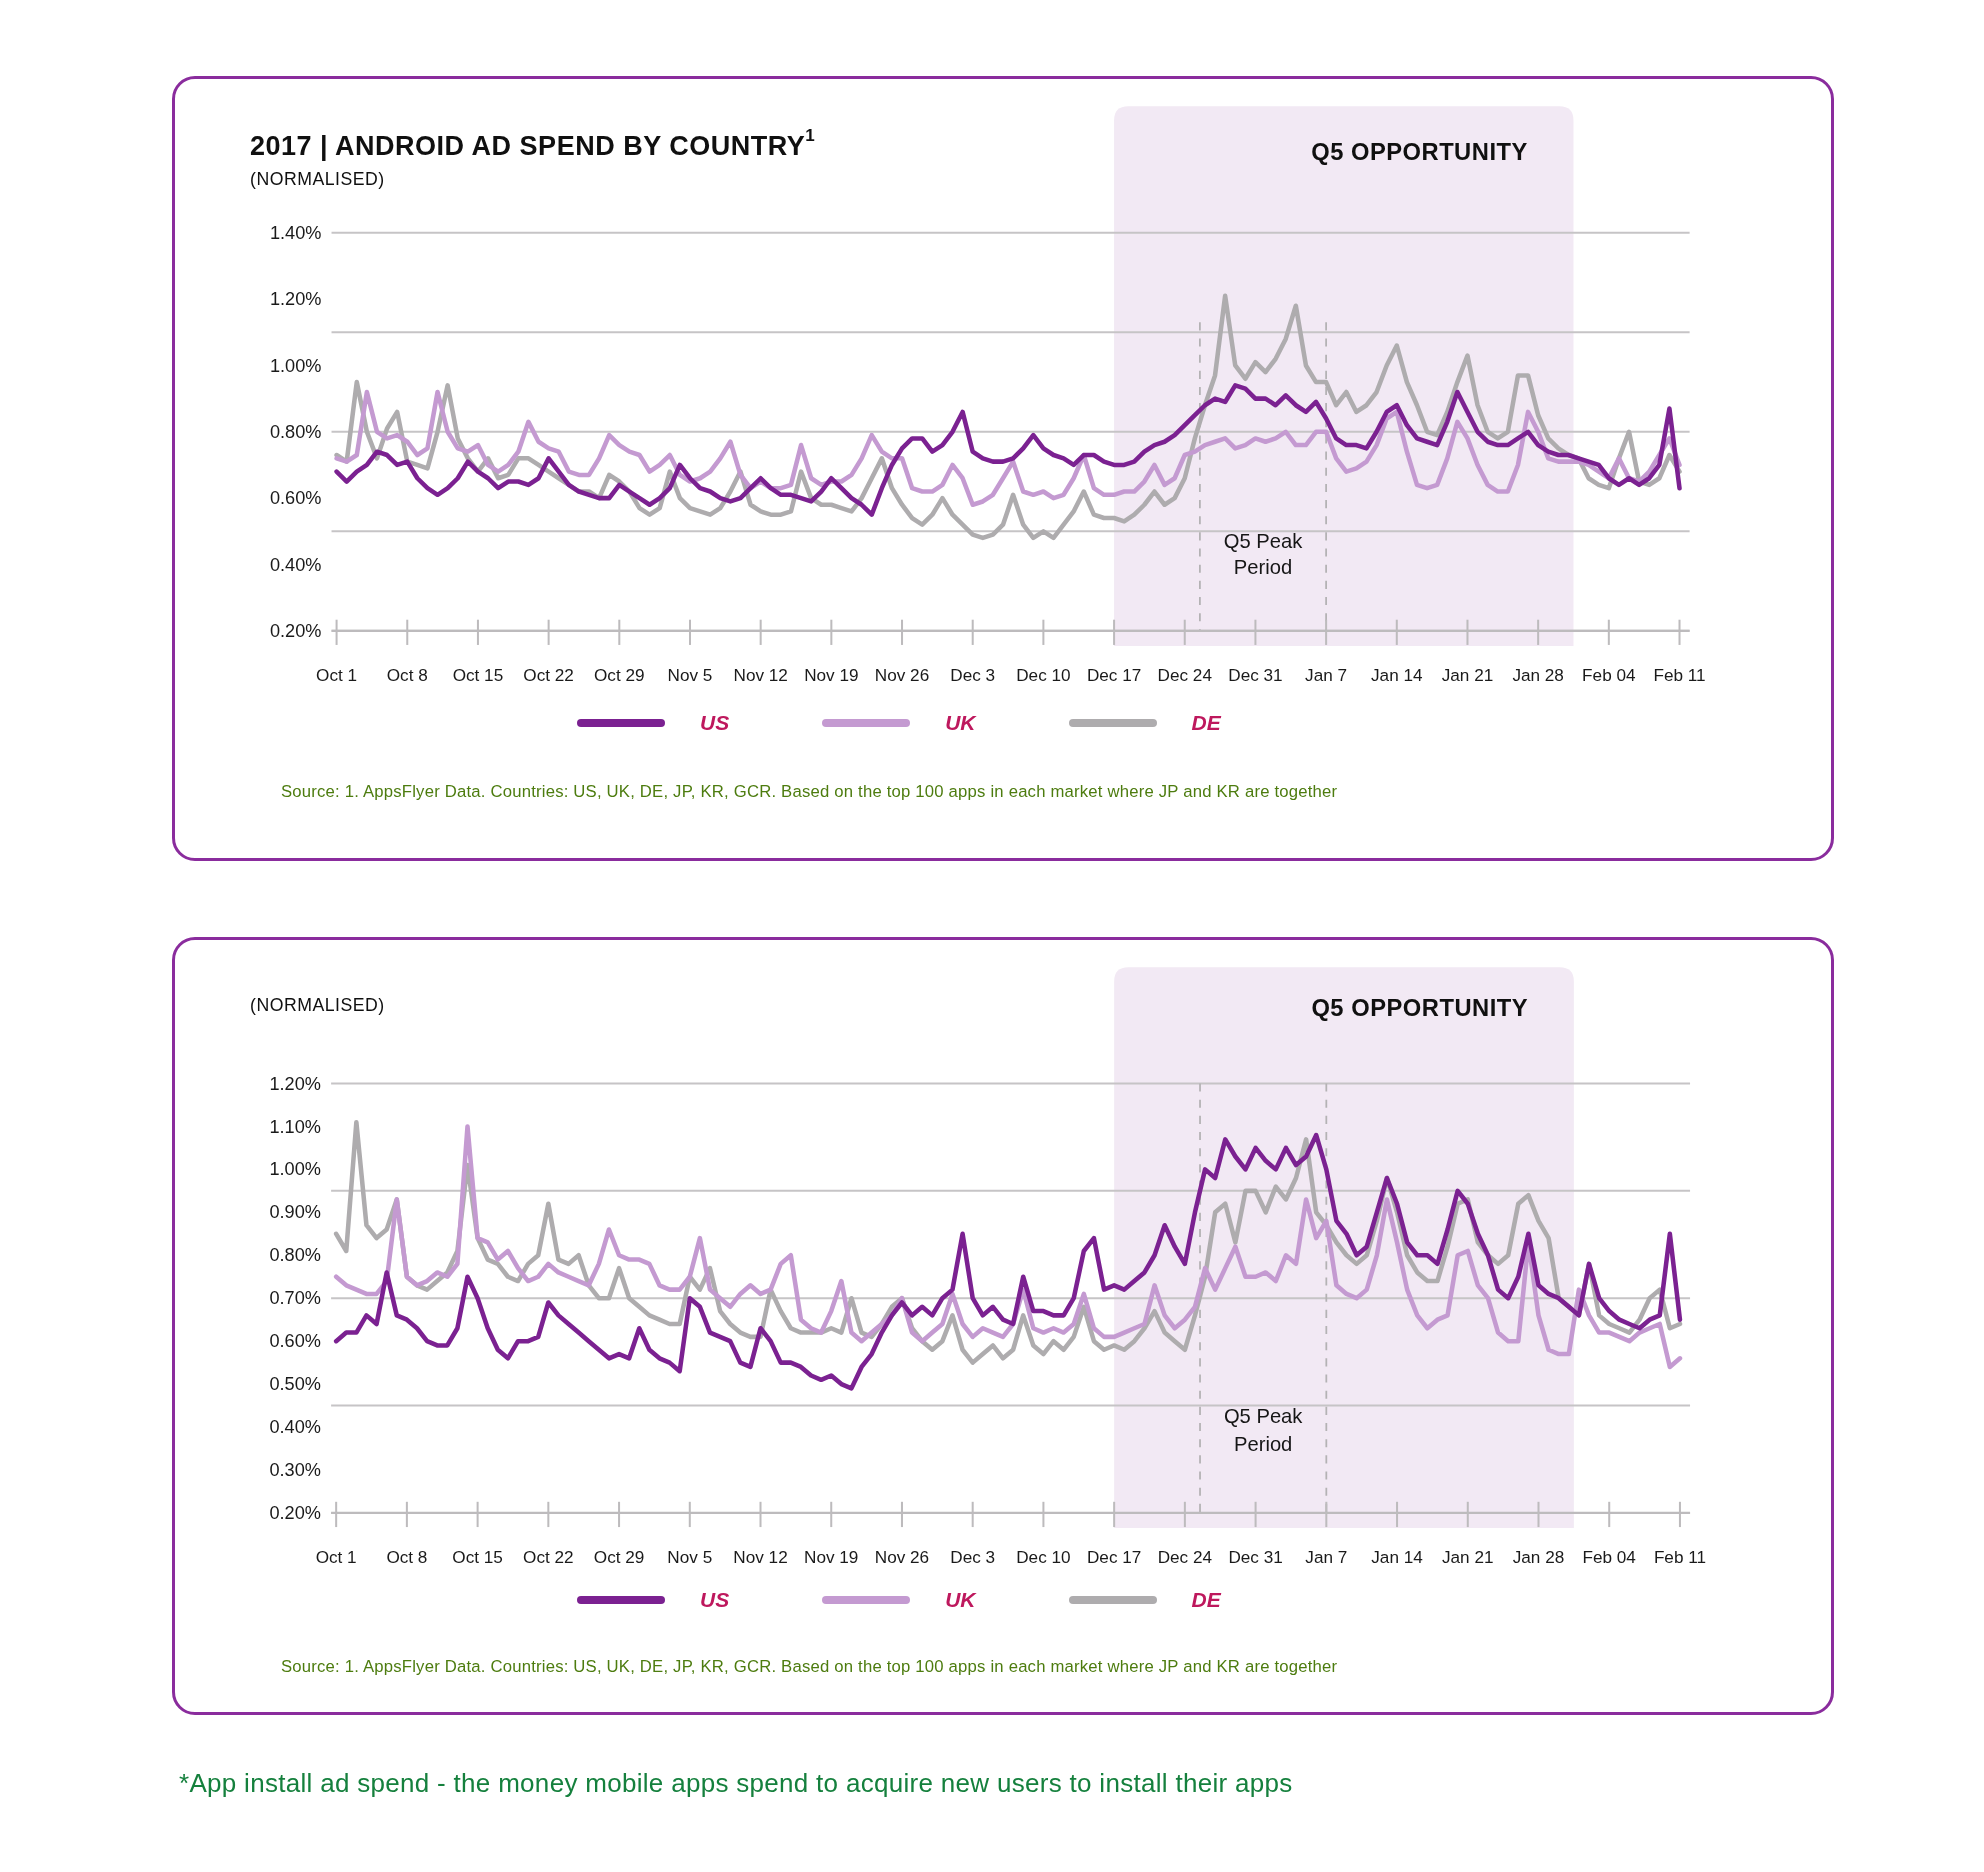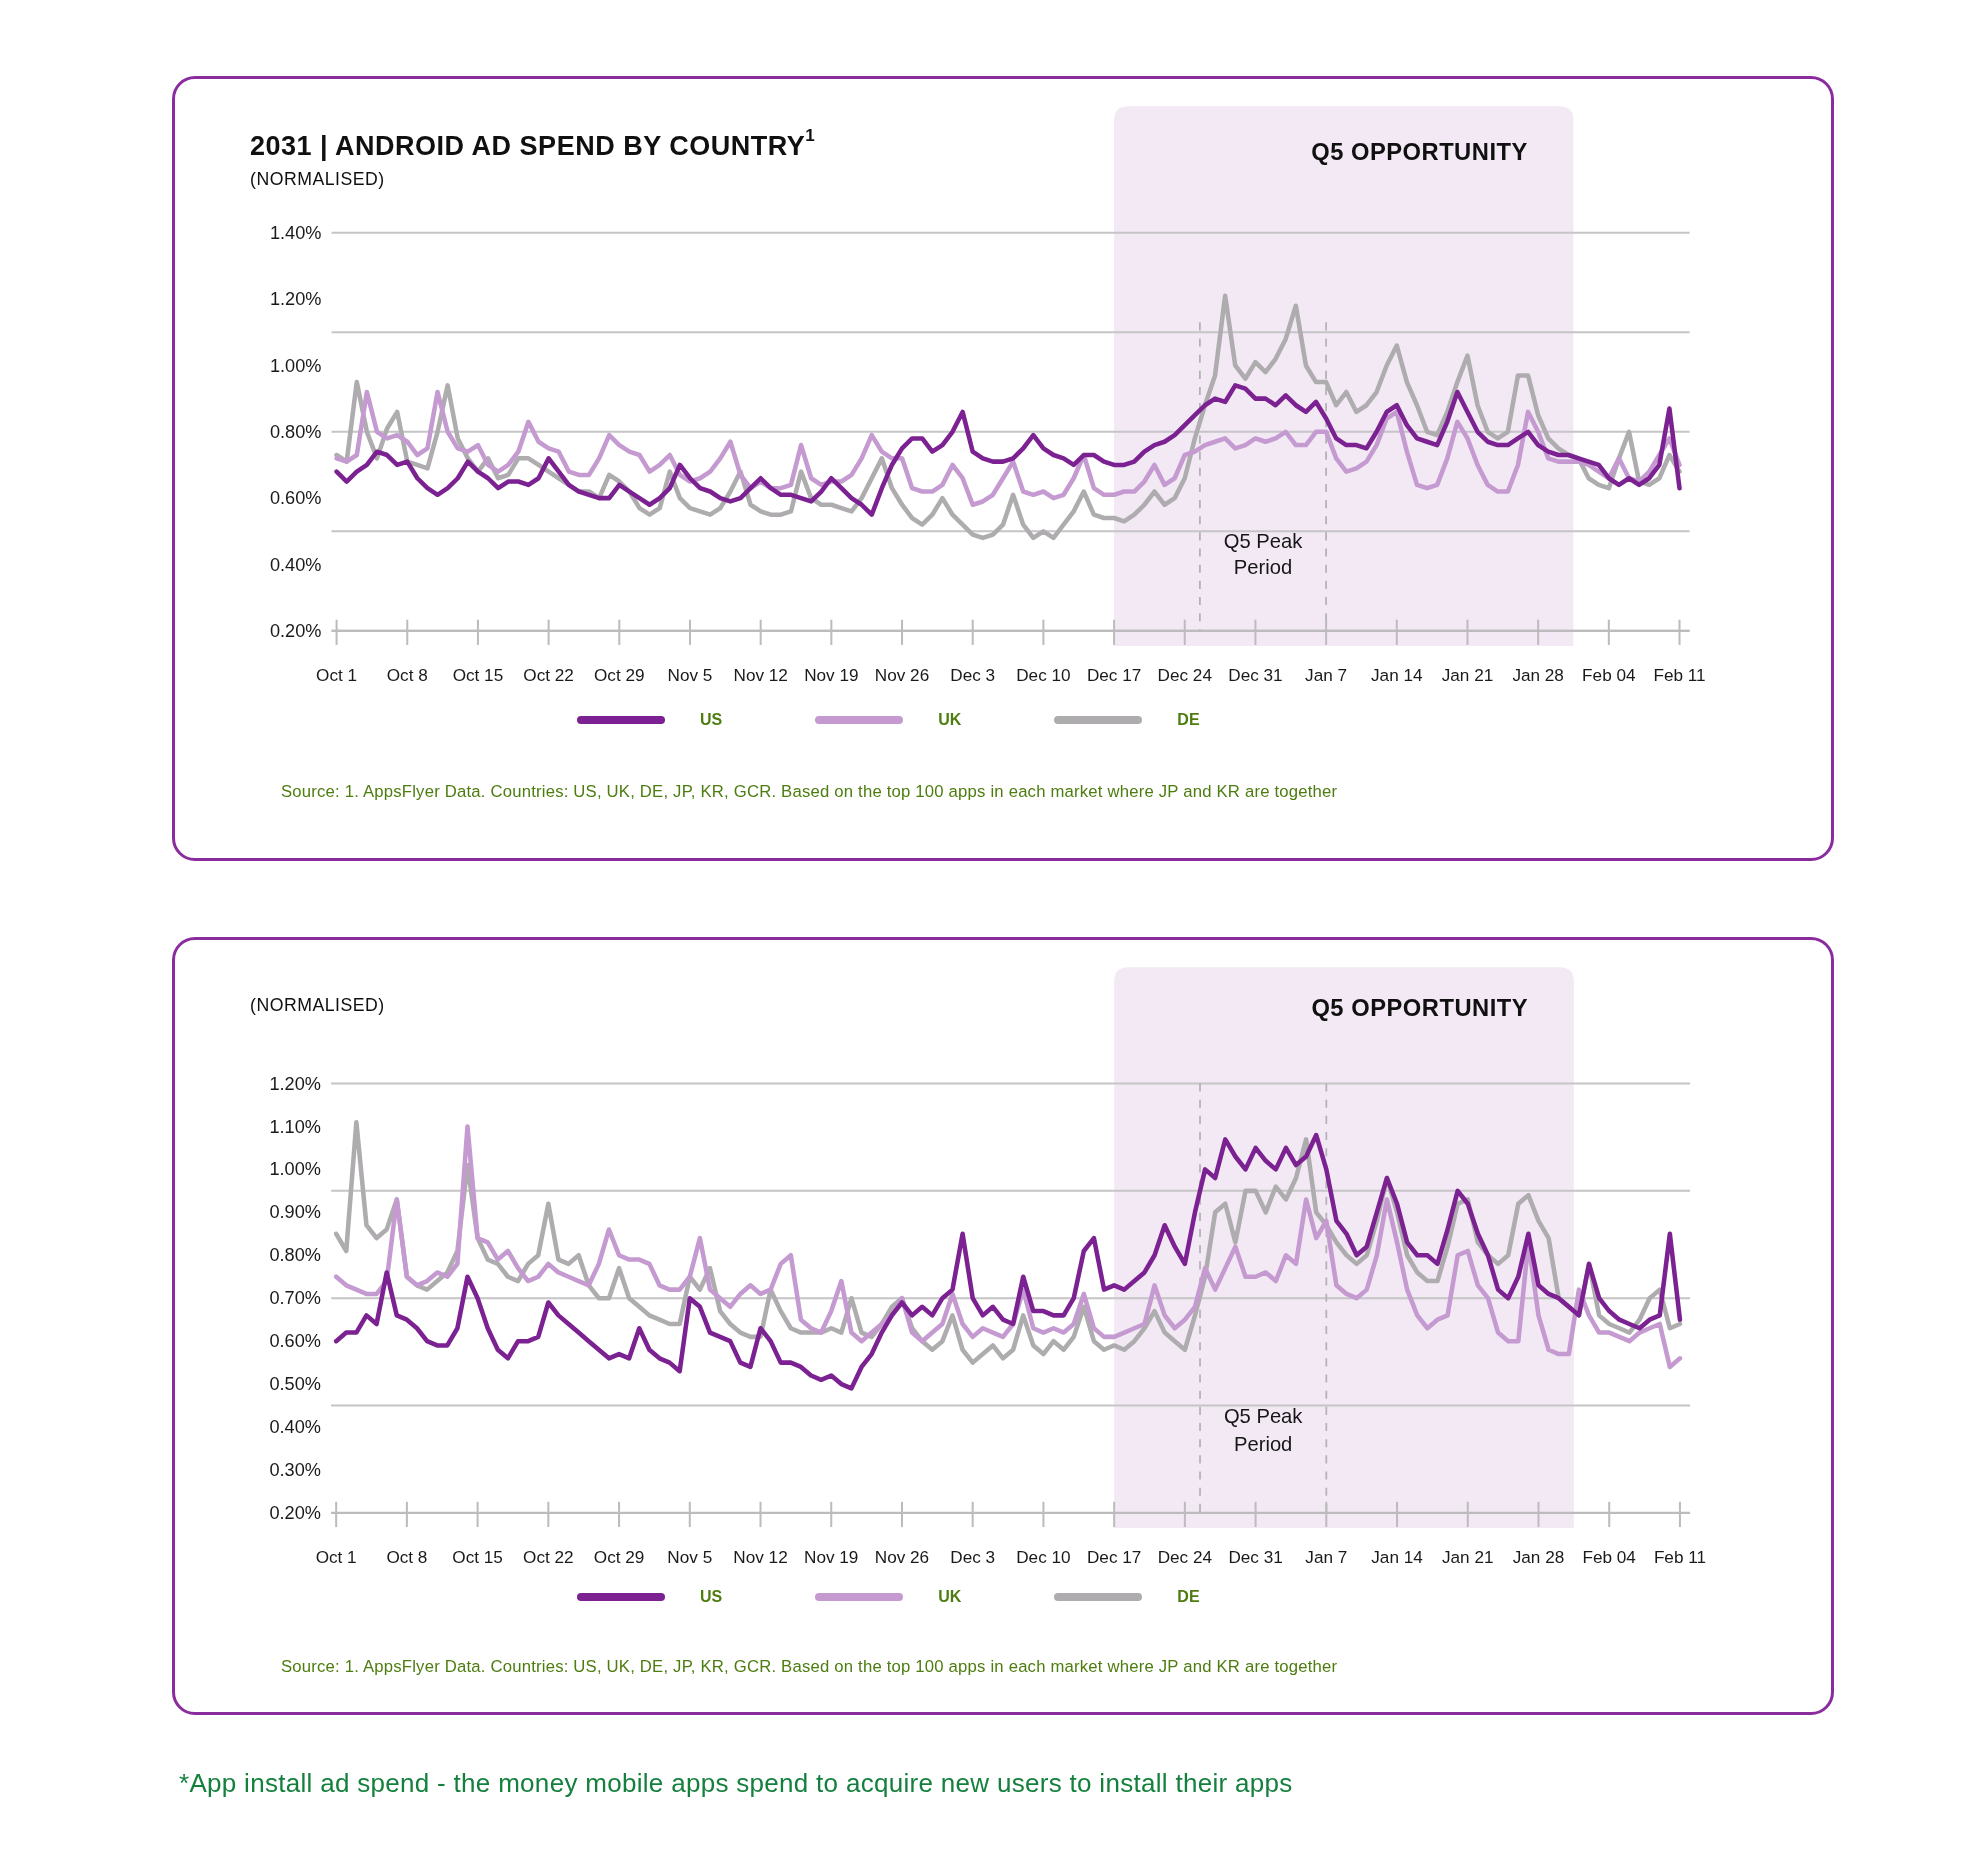--- a/index.html
+++ b/index.html
@@ -27,21 +27,21 @@
   }
   .chart-title sup{font-size:17px;vertical-align:14px;}
   .chart-subtitle{font-size:17.7px;font-weight:400;color:#101010;margin-top:7px;letter-spacing:0.5px;}
   .legend{
     position:absolute;left:402px;display:flex;align-items:center;gap:93px;z-index:3;
   }
   #card-android .legend{top:632px;}
   #card-ios .legend{top:648px;}
   .legend-item{display:flex;align-items:center;gap:35px;}
   .legend-swatch{width:88px;height:8px;border-radius:4.5px;display:inline-block;}
-  .legend-label{font-size:16px;font-weight:700;color:#4d7c0f;}
+  .legend-label{font-size:21px;font-weight:700;color:#be185d;font-style:italic;}
   .source-note{
     position:absolute;left:106px;font-size:16.7px;font-weight:400;color:#4d7c0f;letter-spacing:0.2px;z-index:3;
   }
   #card-android .source-note{top:703px;}
   #card-ios .source-note{top:717px;}
   .footer-caption{
     position:absolute;left:179px;top:1768px;width:1647px;
     font-size:26px;font-weight:500;color:#15803d;letter-spacing:0.3px;
   }
 </style>
@@ -107,21 +107,21 @@
       <text x="2839" y="1193" text-anchor="middle" font-size="34" font-weight="500" fill="#1a1a1a">Feb 04</text>
       <text x="2979" y="1193" text-anchor="middle" font-size="34" font-weight="500" fill="#1a1a1a">Feb 11</text>
       <text x="2464" y="160" text-anchor="middle" font-size="47" font-weight="700" fill="#101010" letter-spacing="1">Q5 OPPORTUNITY</text>
       <text x="2154" y="928.75" text-anchor="middle" font-size="40" font-weight="500" fill="#161616">Q5 Peak</text>
       <text x="2154" y="981.3100000000001" text-anchor="middle" font-size="40" font-weight="500" fill="#161616">Period</text>
       <polyline points="319,744.8 339,757.9 359,600.3 379,698.8 399,751.4 419,692.2 439,659.4 459,757.9 479,764.5 499,771.1 519,698.8 539,606.8 559,711.9 579,751.4 599,777.6 619,751.4 639,790.8 659,784.2 679,751.4 699,751.4 719,764.5 739,777.6 759,790.8 779,803.9 799,817.1 819,817.1 839,830.2 859,784.2 879,797.3 899,817.1 919,849.9 939,863.0 959,849.9 979,777.6 999,830.2 1019,849.9 1039,856.5 1059,863.0 1079,849.9 1099,817.1 1119,777.6 1139,843.3 1159,856.5 1179,863.0 1199,863.0 1219,856.5 1239,777.6 1259,830.2 1279,843.3 1299,843.3 1319,849.9 1339,856.5 1359,830.2 1379,790.8 1399,751.4 1419,810.5 1439,843.3 1459,869.6 1479,882.8 1499,863.0 1519,830.2 1539,863.0 1559,882.8 1579,902.5 1599,909.0 1619,902.5 1639,882.8 1659,823.6 1679,882.8 1699,909.0 1719,895.9 1739,909.0 1759,882.8 1779,856.5 1799,817.1 1819,863.0 1839,869.6 1859,869.6 1879,876.2 1899,863.0 1919,843.3 1939,817.1 1959,843.3 1979,830.2 1999,790.8 2019,711.9 2039,646.2 2059,587.1 2079,429.4 2099,567.4 2119,593.7 2139,560.8 2159,580.5 2179,554.3 2199,514.8 2219,449.1 2239,567.4 2259,600.3 2279,600.3 2299,646.2 2319,620.0 2339,659.4 2359,646.2 2379,620.0 2399,567.4 2419,528.0 2439,600.3 2459,646.2 2479,698.8 2499,705.4 2519,659.4 2539,600.3 2559,547.7 2579,646.2 2599,698.8 2619,711.9 2639,698.8 2659,587.1 2679,587.1 2699,666.0 2719,711.9 2739,731.6 2759,744.8 2779,751.4 2799,790.8 2819,803.9 2839,810.5 2859,751.4 2879,698.8 2899,797.3 2919,803.9 2939,790.8 2959,744.8 2979,777.6" fill="none" stroke="#AEACAE" stroke-width="9" stroke-linejoin="round" stroke-linecap="round"></polyline>
       <polyline points="319,751.4 339,757.9 359,744.8 379,620.0 399,698.8 419,711.9 439,705.4 459,718.5 479,744.8 499,731.6 519,620.0 539,698.8 559,731.6 579,738.2 599,725.1 619,764.5 639,777.6 659,764.5 679,738.2 699,679.1 719,718.5 739,731.6 759,738.2 779,777.6 799,784.2 819,784.2 839,751.4 859,705.4 879,725.1 899,738.2 919,744.8 939,777.6 959,764.5 979,744.8 999,784.2 1019,797.3 1039,790.8 1059,777.6 1079,751.4 1099,718.5 1119,784.2 1139,810.5 1159,797.3 1179,810.5 1199,810.5 1219,803.9 1239,725.1 1259,790.8 1279,803.9 1299,797.3 1319,797.3 1339,784.2 1359,751.4 1379,705.4 1399,738.2 1419,751.4 1439,751.4 1459,810.5 1479,817.1 1499,817.1 1519,803.9 1539,764.5 1559,790.8 1579,843.3 1599,836.8 1619,823.6 1639,790.8 1659,757.9 1679,817.1 1699,823.6 1719,817.1 1739,830.2 1759,823.6 1779,790.8 1799,744.8 1819,810.5 1839,823.6 1859,823.6 1879,817.1 1899,817.1 1919,797.3 1939,764.5 1959,803.9 1979,790.8 1999,744.8 2019,738.2 2039,725.1 2059,718.5 2079,711.9 2099,731.6 2119,725.1 2139,711.9 2159,718.5 2179,711.9 2199,698.8 2219,725.1 2239,725.1 2259,698.8 2279,698.8 2299,751.4 2319,777.6 2339,771.1 2359,757.9 2379,725.1 2399,672.5 2419,659.4 2439,738.2 2459,803.9 2479,810.5 2499,803.9 2519,751.4 2539,679.1 2559,711.9 2579,764.5 2599,803.9 2619,817.1 2639,817.1 2659,764.5 2679,659.4 2699,698.8 2719,751.4 2739,757.9 2759,757.9 2779,757.9 2799,764.5 2819,777.6 2839,790.8 2859,751.4 2879,790.8 2899,797.3 2919,777.6 2939,744.8 2959,711.9 2979,764.5" fill="none" stroke="#C49AD1" stroke-width="9" stroke-linejoin="round" stroke-linecap="round"></polyline>
       <polyline points="319,777.6 339,797.3 359,777.6 379,764.5 399,738.2 419,744.8 439,764.5 459,757.9 479,790.8 499,810.5 519,823.6 539,810.5 559,790.8 579,757.9 599,777.6 619,790.8 639,810.5 659,797.3 679,797.3 699,803.9 719,790.8 739,751.4 759,777.6 779,803.9 799,817.1 819,823.6 839,830.2 859,830.2 879,803.9 899,817.1 919,830.2 939,843.3 959,830.2 979,810.5 999,764.5 1019,790.8 1039,810.5 1059,817.1 1079,830.2 1099,836.8 1119,830.2 1139,810.5 1159,790.8 1179,810.5 1199,823.6 1219,823.6 1239,830.2 1259,836.8 1279,817.1 1299,790.8 1319,810.5 1339,830.2 1359,843.3 1379,863.0 1399,810.5 1419,764.5 1439,731.6 1459,711.9 1479,711.9 1499,738.2 1519,725.1 1539,698.8 1559,659.4 1579,738.2 1599,751.4 1619,757.9 1639,757.9 1659,751.4 1679,731.6 1699,705.4 1719,731.6 1739,744.8 1759,751.4 1779,764.5 1799,744.8 1819,744.8 1839,757.9 1859,764.5 1879,764.5 1899,757.9 1919,738.2 1939,725.1 1959,718.5 1979,705.4 1999,685.7 2019,666.0 2039,646.2 2059,633.1 2079,639.7 2099,606.8 2119,613.4 2139,633.1 2159,633.1 2179,646.2 2199,626.5 2219,646.2 2239,659.4 2259,639.7 2279,672.5 2299,711.9 2319,725.1 2339,725.1 2359,731.6 2379,698.8 2399,659.4 2419,646.2 2439,685.7 2459,711.9 2479,718.5 2499,725.1 2519,679.1 2539,620.0 2559,659.4 2579,698.8 2599,718.5 2619,725.1 2639,725.1 2659,711.9 2679,698.8 2699,725.1 2719,738.2 2739,744.8 2759,744.8 2779,751.4 2799,757.9 2819,764.5 2839,790.8 2859,803.9 2879,790.8 2899,803.9 2919,790.8 2939,764.5 2959,652.8 2979,810.5" fill="none" stroke="#7B2191" stroke-width="9" stroke-linejoin="round" stroke-linecap="round"></polyline>
     </svg>
   <div class="chart-head">
-    <div class="chart-title"><span>2031 | ANDROID AD SPEND BY COUNTRY</span><sup>1</sup></div>
+    <div class="chart-title"><span>2017 | ANDROID AD SPEND BY COUNTRY</span><sup>1</sup></div>
     <div class="chart-subtitle">(NORMALISED)</div>
   </div>
   <div class="legend">
       <div class="legend-item">
         <span class="legend-swatch" style="background: rgb(123, 33, 145);"></span>
         <span class="legend-label">US</span>
       </div>
       <div class="legend-item">
         <span class="legend-swatch" style="background: rgb(196, 154, 209);"></span>
         <span class="legend-label">UK</span>

